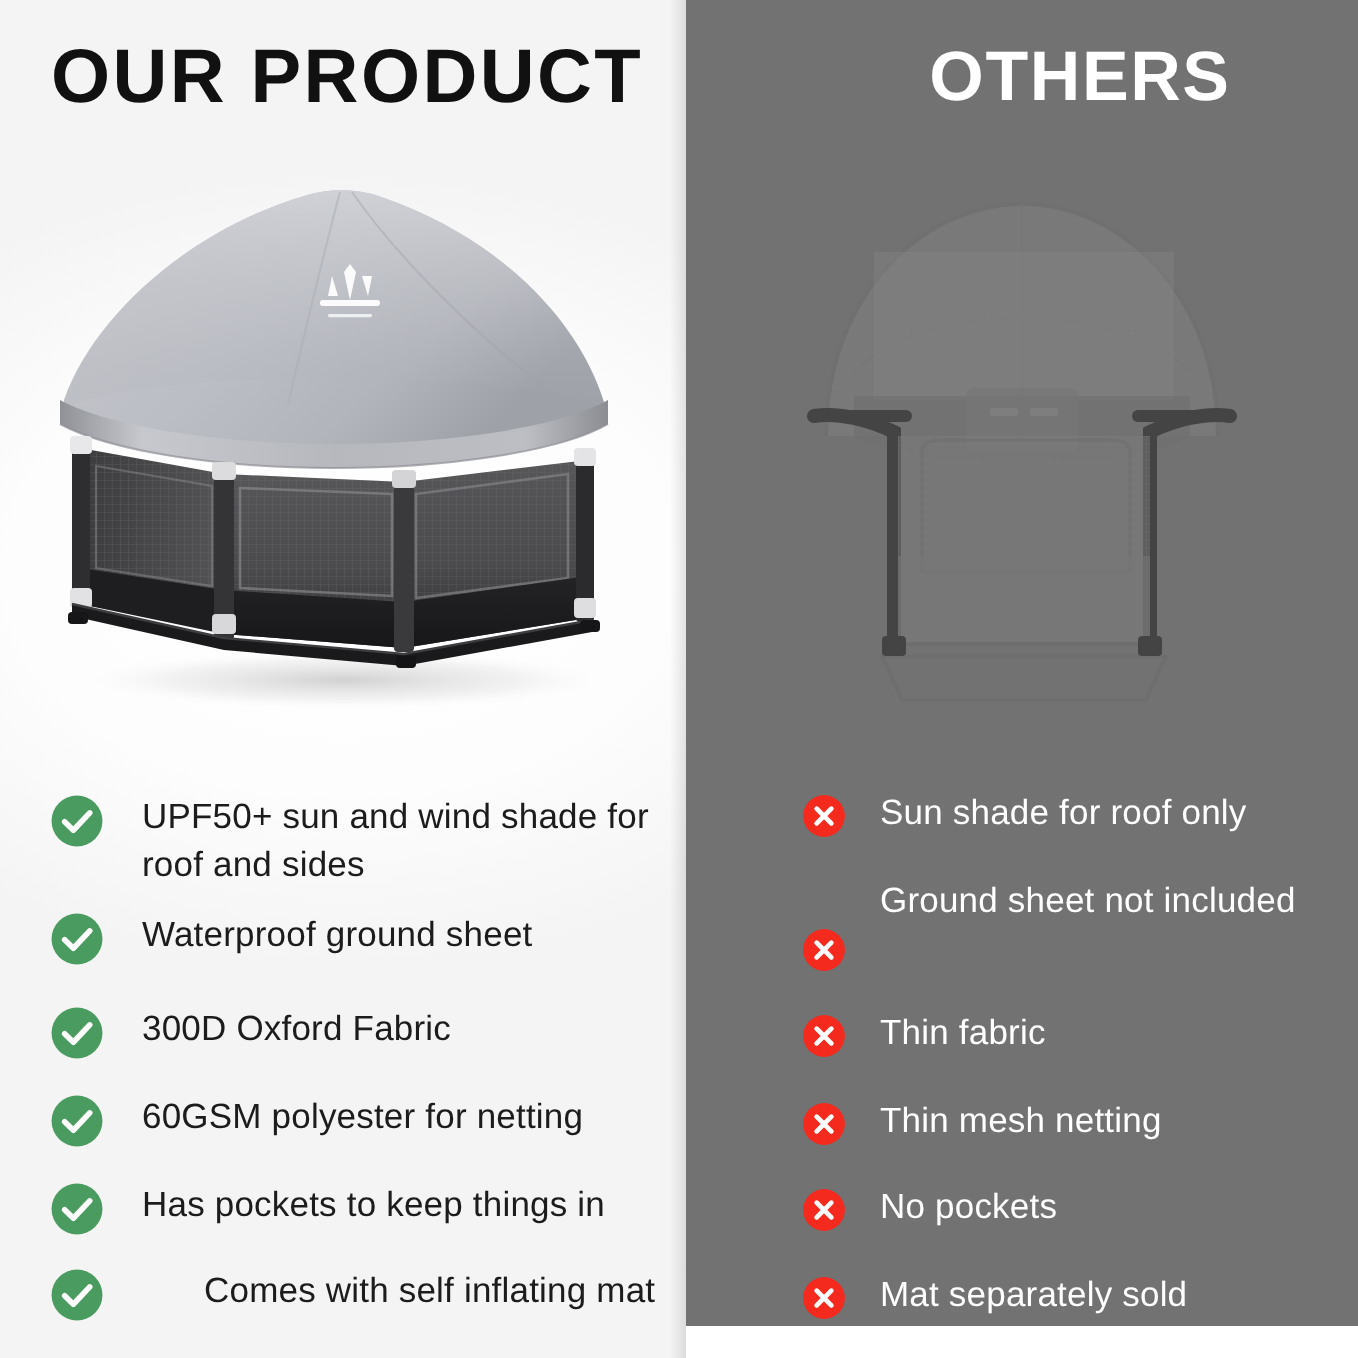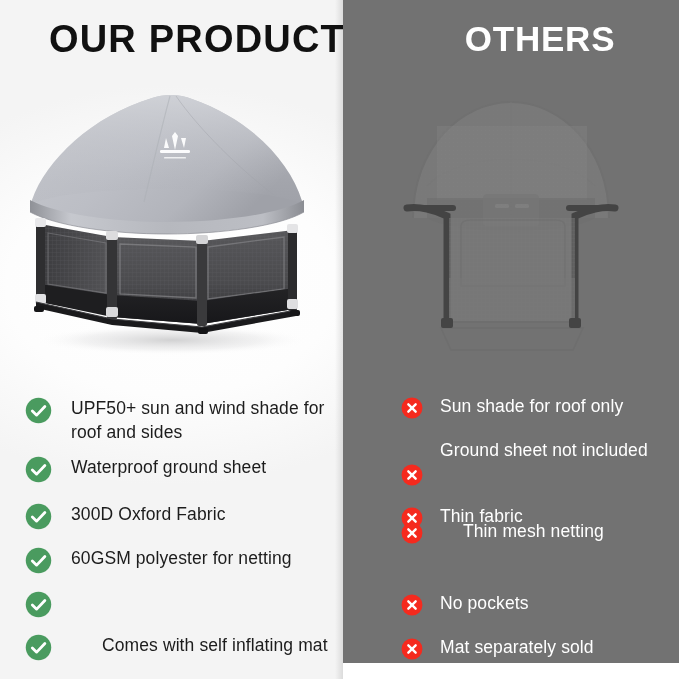--- a/index.html
+++ b/index.html
@@ -65,21 +65,20 @@
     font-weight: 700;
     letter-spacing: 0.5px;
     white-space: nowrap;
   }
   .heading-left {
     top: 18px;
     left: 2px;
     font-size: 38px;
     color: #111111;
     letter-spacing: 1.2px;
-    text-align: right;
   }
   .heading-right {
     top: 19px;
     left: 1px;
     font-size: 35px;
     color: #ffffff;
     letter-spacing: 0.8px;
     padding-left: 28px;
   }
 
@@ -328,20 +327,21 @@
         <span class="feature-text feature-text-left">60GSM polyester for netting</span>
       </div>
 
       <div class="feature-item feature-item-left" style="top:590px;">
         <span class="icon-badge icon-check">
           <svg viewBox="0 0 28 28" xmlns="http://www.w3.org/2000/svg">
             <circle cx="14" cy="14" r="13.2" fill="#4a9b5f"></circle>
             <path d="M7.6 14.4 L12.1 18.8 L20.6 9.8" stroke="#ffffff" stroke-width="2.9" fill="none" stroke-linecap="round" stroke-linejoin="round"></path>
           </svg>
         </span>
+        <span class="feature-text feature-text-left">Has pockets to keep things in</span>
       </div>
 
       <div class="feature-item feature-item-left" style="top:633px;gap:31px;">
         <span class="icon-badge icon-check">
           <svg viewBox="0 0 28 28" xmlns="http://www.w3.org/2000/svg">
             <circle cx="14" cy="14" r="13.2" fill="#4a9b5f"></circle>
             <path d="M7.6 14.4 L12.1 18.8 L20.6 9.8" stroke="#ffffff" stroke-width="2.9" fill="none" stroke-linecap="round" stroke-linejoin="round"></path>
           </svg>
         </span>
         <span class="feature-text feature-text-left">Comes with self inflating mat</span>
@@ -429,21 +429,21 @@
       <div class="feature-item feature-item-right" style="top:504px; left:58px;">
         <span class="icon-badge icon-cross">
           <svg viewBox="0 0 24 24" xmlns="http://www.w3.org/2000/svg">
             <circle cx="12" cy="12" r="11.4" fill="#f52a1e"></circle>
             <path d="M8 8 L16 16 M16 8 L8 16" stroke="#ffffff" stroke-width="2.6" stroke-linecap="round"></path>
           </svg>
         </span>
         <span class="feature-text feature-text-right">Thin fabric</span>
       </div>
 
-      <div class="feature-item feature-item-right" style="top:519px; left:58px;gap:23px;">
+      <div class="feature-item feature-item-right" style="top:548px; left:58px;">
         <span class="icon-badge icon-cross">
           <svg viewBox="0 0 24 24" xmlns="http://www.w3.org/2000/svg">
             <circle cx="12" cy="12" r="11.4" fill="#f52a1e"></circle>
             <path d="M8 8 L16 16 M16 8 L8 16" stroke="#ffffff" stroke-width="2.6" stroke-linecap="round"></path>
           </svg>
         </span>
         <span class="feature-text feature-text-right">Thin mesh netting</span>
       </div>
 
       <div class="feature-item feature-item-right" style="top:591px; left:58px;">

